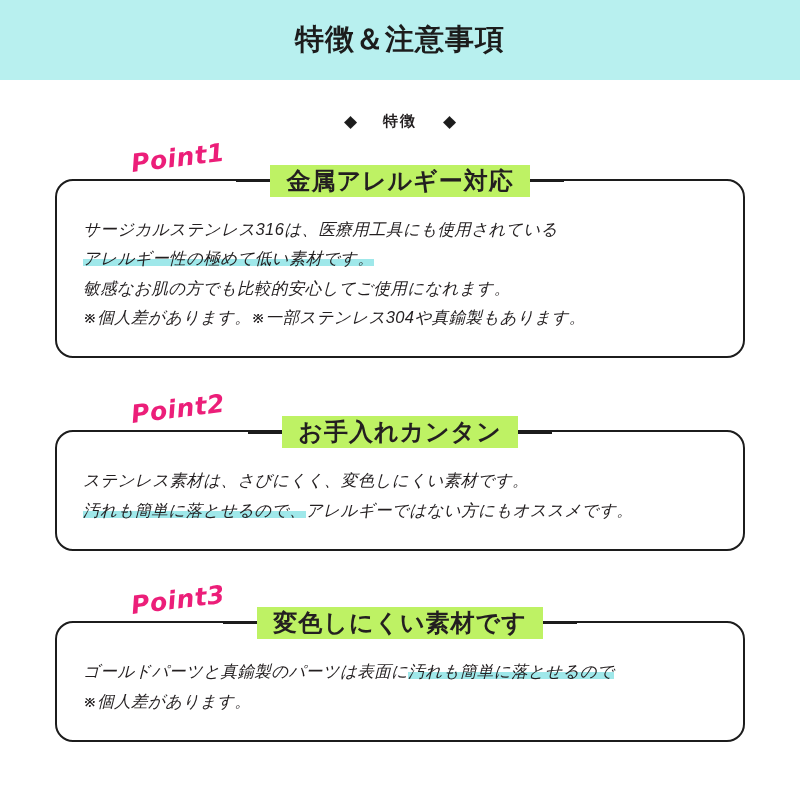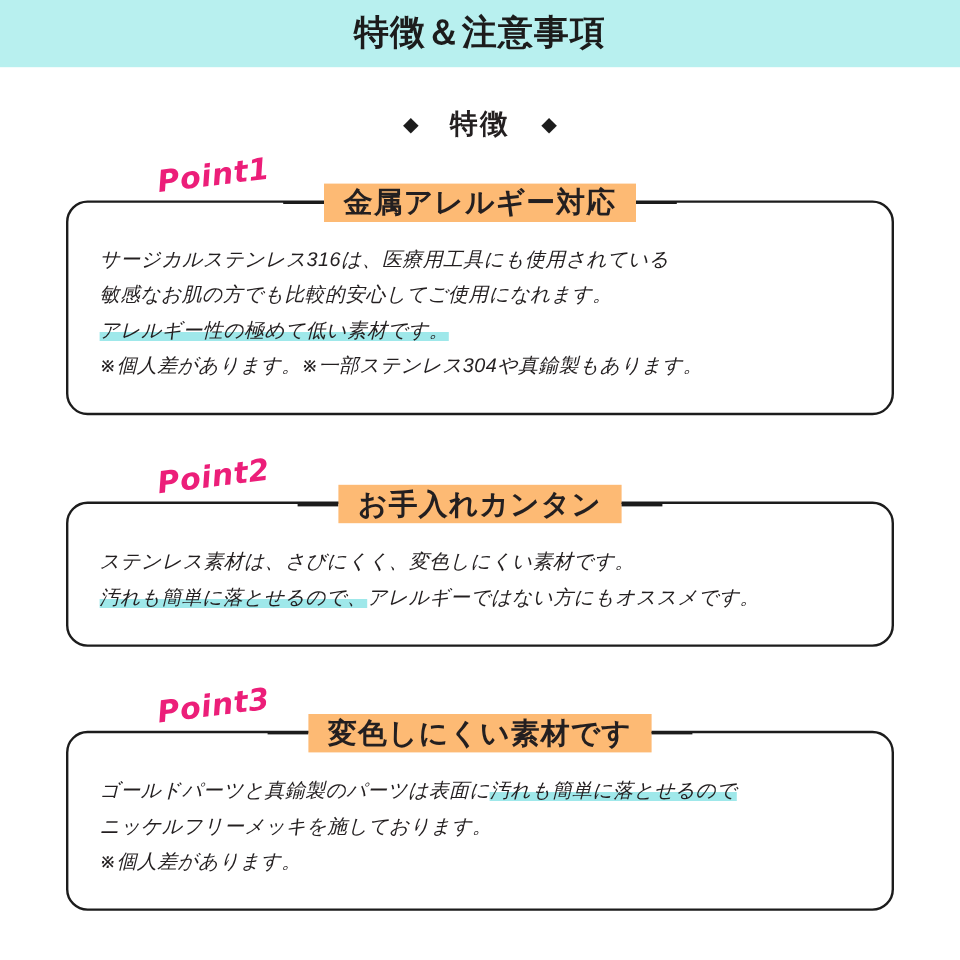--- a/index.html
+++ b/index.html
@@ -11,21 +11,21 @@
     height: 800px;
     background: #ffffff;
     font-family: "Liberation Sans", "DejaVu Sans", sans-serif;
     color: #231f20;
     overflow: hidden;
   }
 
   
   .header {
     width: 800px;
-    height: 56px;
+    height: 80px;
     background: #b8f0ef;
     display: flex;
     align-items: center;
     justify-content: center;
     box-sizing: border-box;
   }
   .header-title {
     font-size: 29px;
     font-weight: bold;
     letter-spacing: 1px;
@@ -39,21 +39,21 @@
     align-items: center;
     justify-content: center;
     gap: 26px;
   }
   .diamond {
     font-size: 17px;
     color: #1c1c1c;
     line-height: 1;
   }
   .section-label-text {
-    font-size: 23px;
+    font-size: 15px;
     font-weight: bold;
     letter-spacing: 2px;
   }
 
   
   .point-block {
     position: relative;
     width: 690px;
     margin: 0 auto;
   }
@@ -89,21 +89,21 @@
   .card-title-wrap {
     position: absolute;
     top: -16px;
     left: 0;
     width: 100%;
     display: flex;
     align-items: center;
     justify-content: center;
   }
   .card-title {
-    background: #fdba74;
+    background: #bef264;
     padding: 0 16px;
     font-size: 24px;
     font-weight: bold;
     letter-spacing: 1px;
     white-space: nowrap;
   }
   .title-rule {
     height: 2.5px;
     background: #1c1c1c;
     width: 34px;
@@ -136,22 +136,22 @@
 <div class="point-block b1">
   <div class="point-tag">Point1</div>
   <div class="card">
     <div class="card-title-wrap">
       <span class="title-rule"></span>
       <span class="card-title">金属アレルギー対応</span>
       <span class="title-rule"></span>
     </div>
     <div class="card-body">
         <div class="body-line"><span>サージカルステンレス316は、医療用工具にも使用されている</span></div>
+        <div class="body-line"><span class="hl">アレルギー性の極めて低い素材です。</span></div>
         <div class="body-line"><span>敏感なお肌の方でも比較的安心してご使用になれます。</span></div>
-        <div class="body-line"><span class="hl">アレルギー性の極めて低い素材です。</span></div>
         <div class="body-line"><span>※個人差があります。※一部ステンレス304や真鍮製もあります。</span></div>
       </div>
   </div>
 </div>
 
 <div class="point-block b2">
   <div class="point-tag">Point2</div>
   <div class="card">
     <div class="card-title-wrap">
       <span class="title-rule"></span>
@@ -168,17 +168,16 @@
 <div class="point-block b3">
   <div class="point-tag">Point3</div>
   <div class="card">
     <div class="card-title-wrap">
       <span class="title-rule"></span>
       <span class="card-title">変色しにくい素材です</span>
       <span class="title-rule"></span>
     </div>
     <div class="card-body">
         <div class="body-line"><span>ゴールドパーツと真鍮製のパーツは表面に</span><span class="hl">汚れも簡単に落とせるので</span></div>
-        <div class="body-line"><span>ニッケルフリーメッキを施しております。</span></div>
         <div class="body-line"><span>※個人差があります。</span></div>
       </div>
   </div>
 </div>
 
 </body></html>

